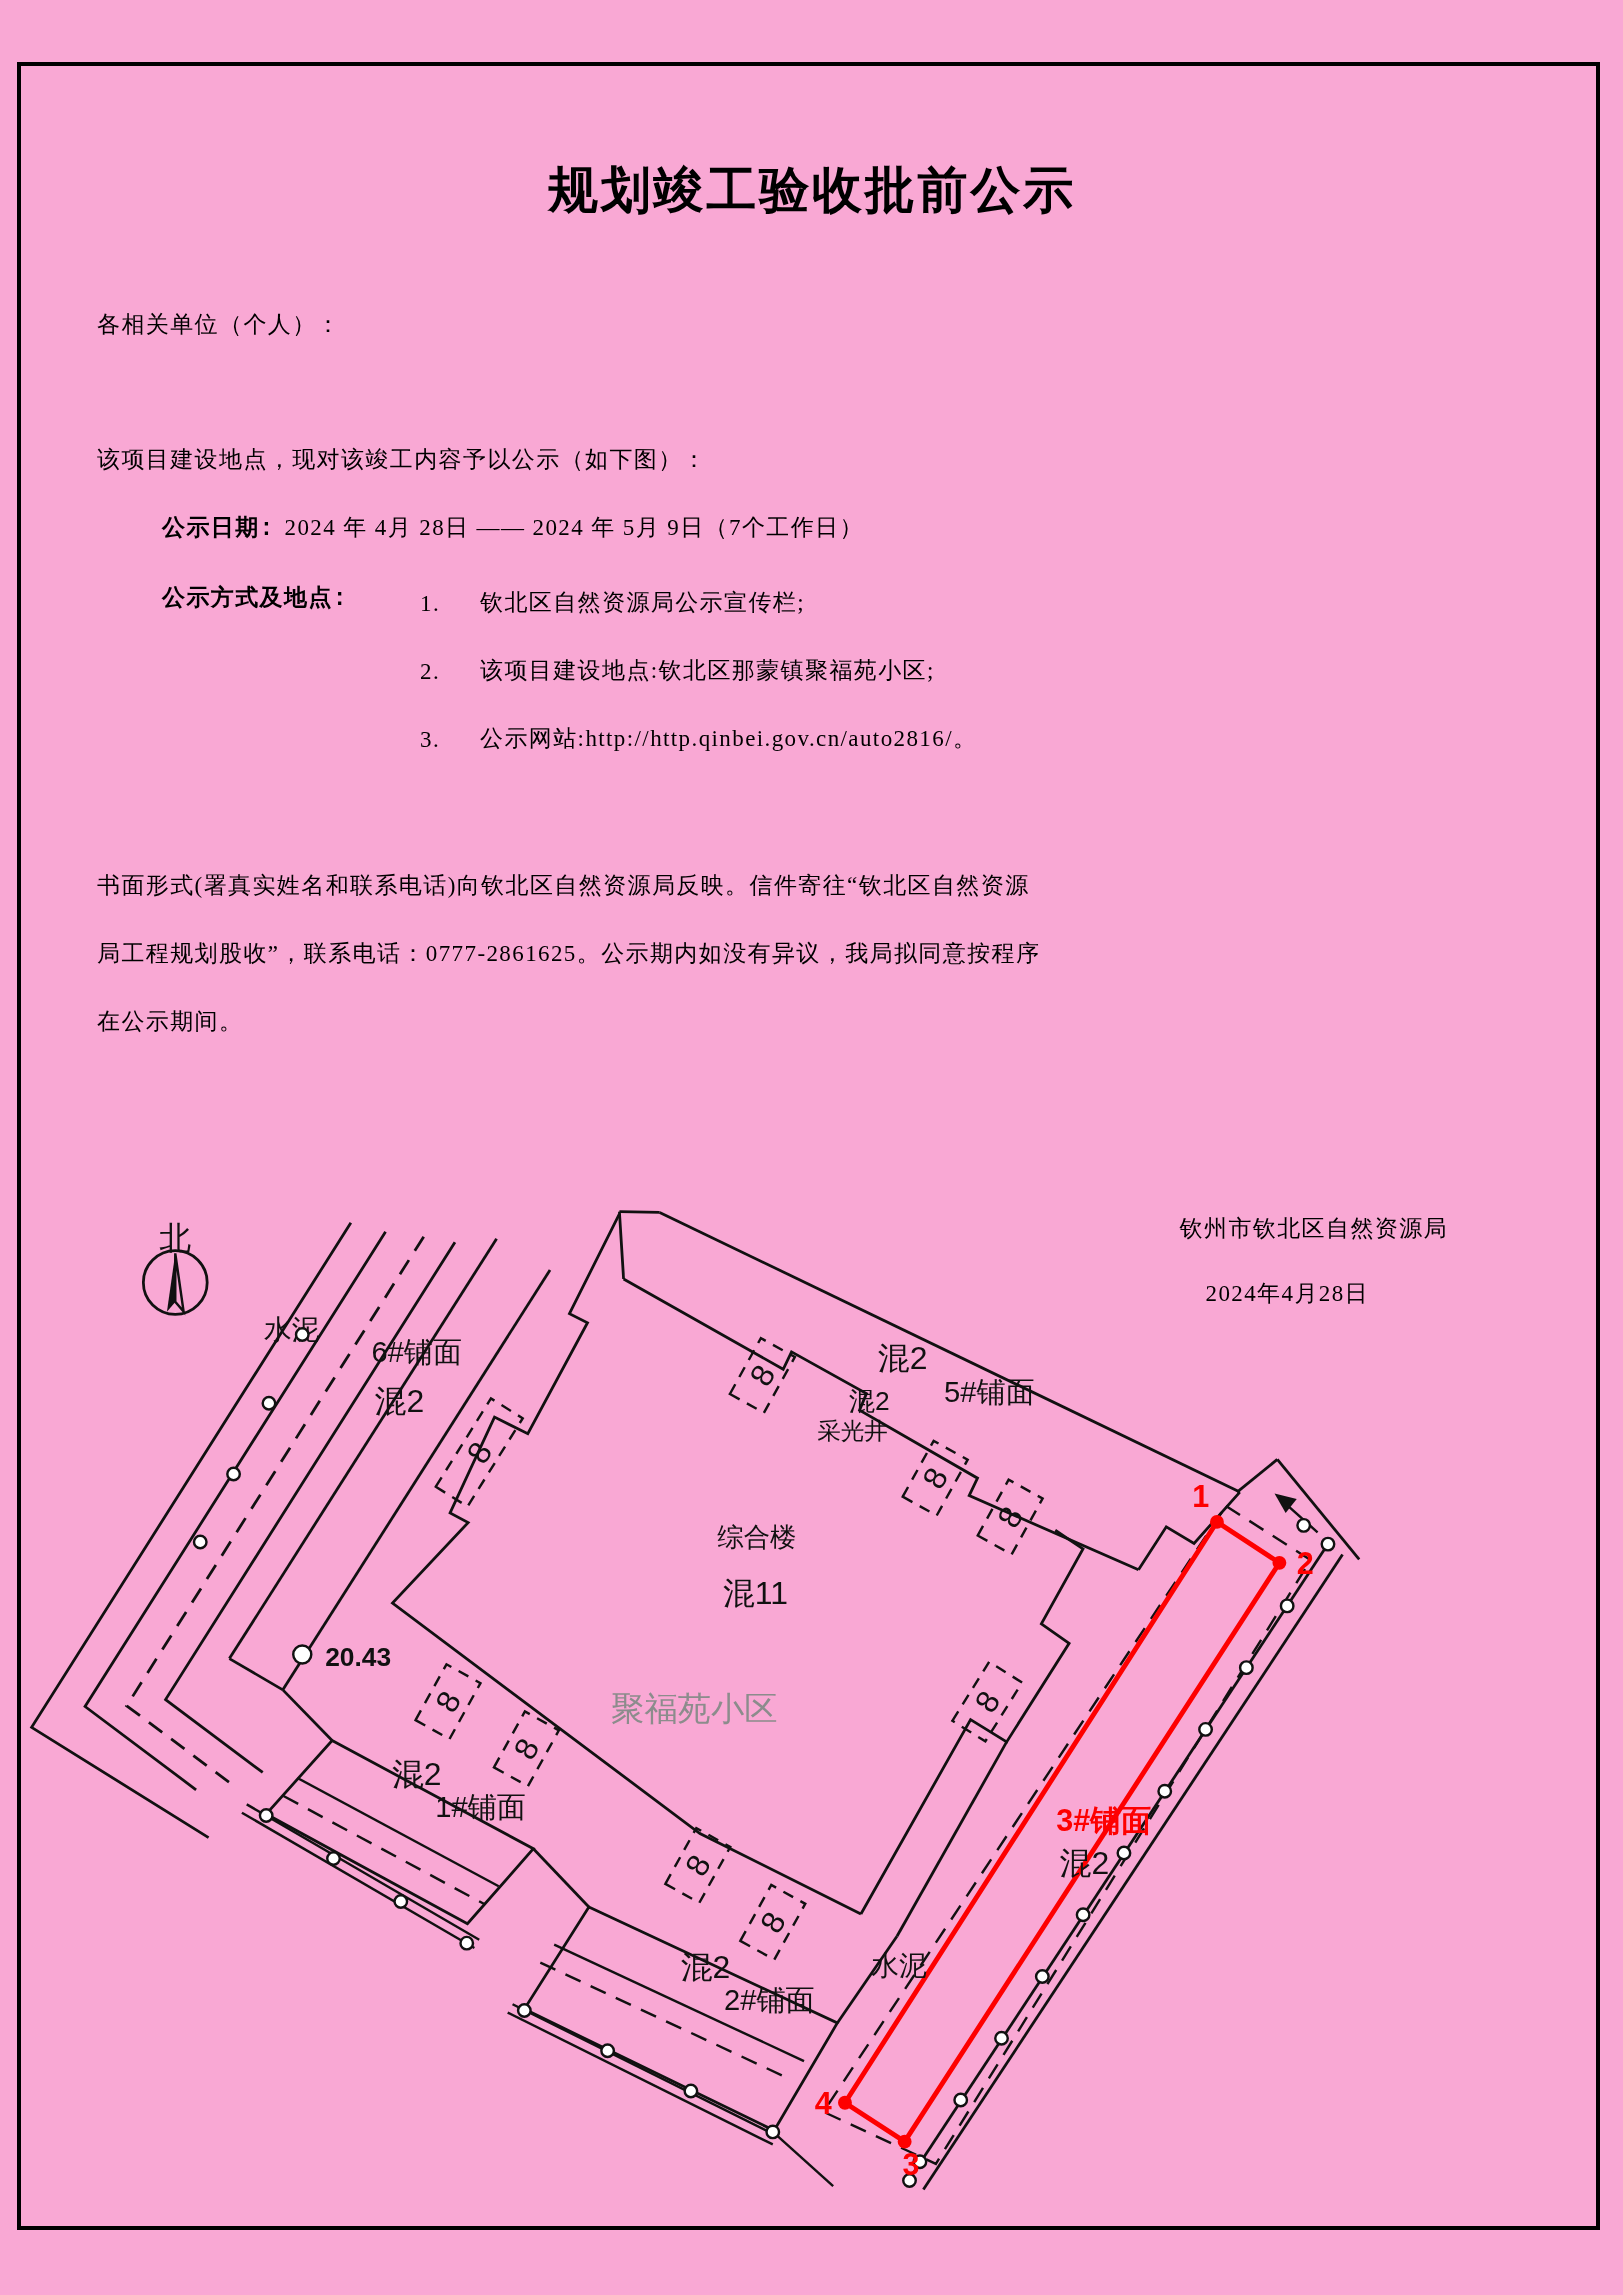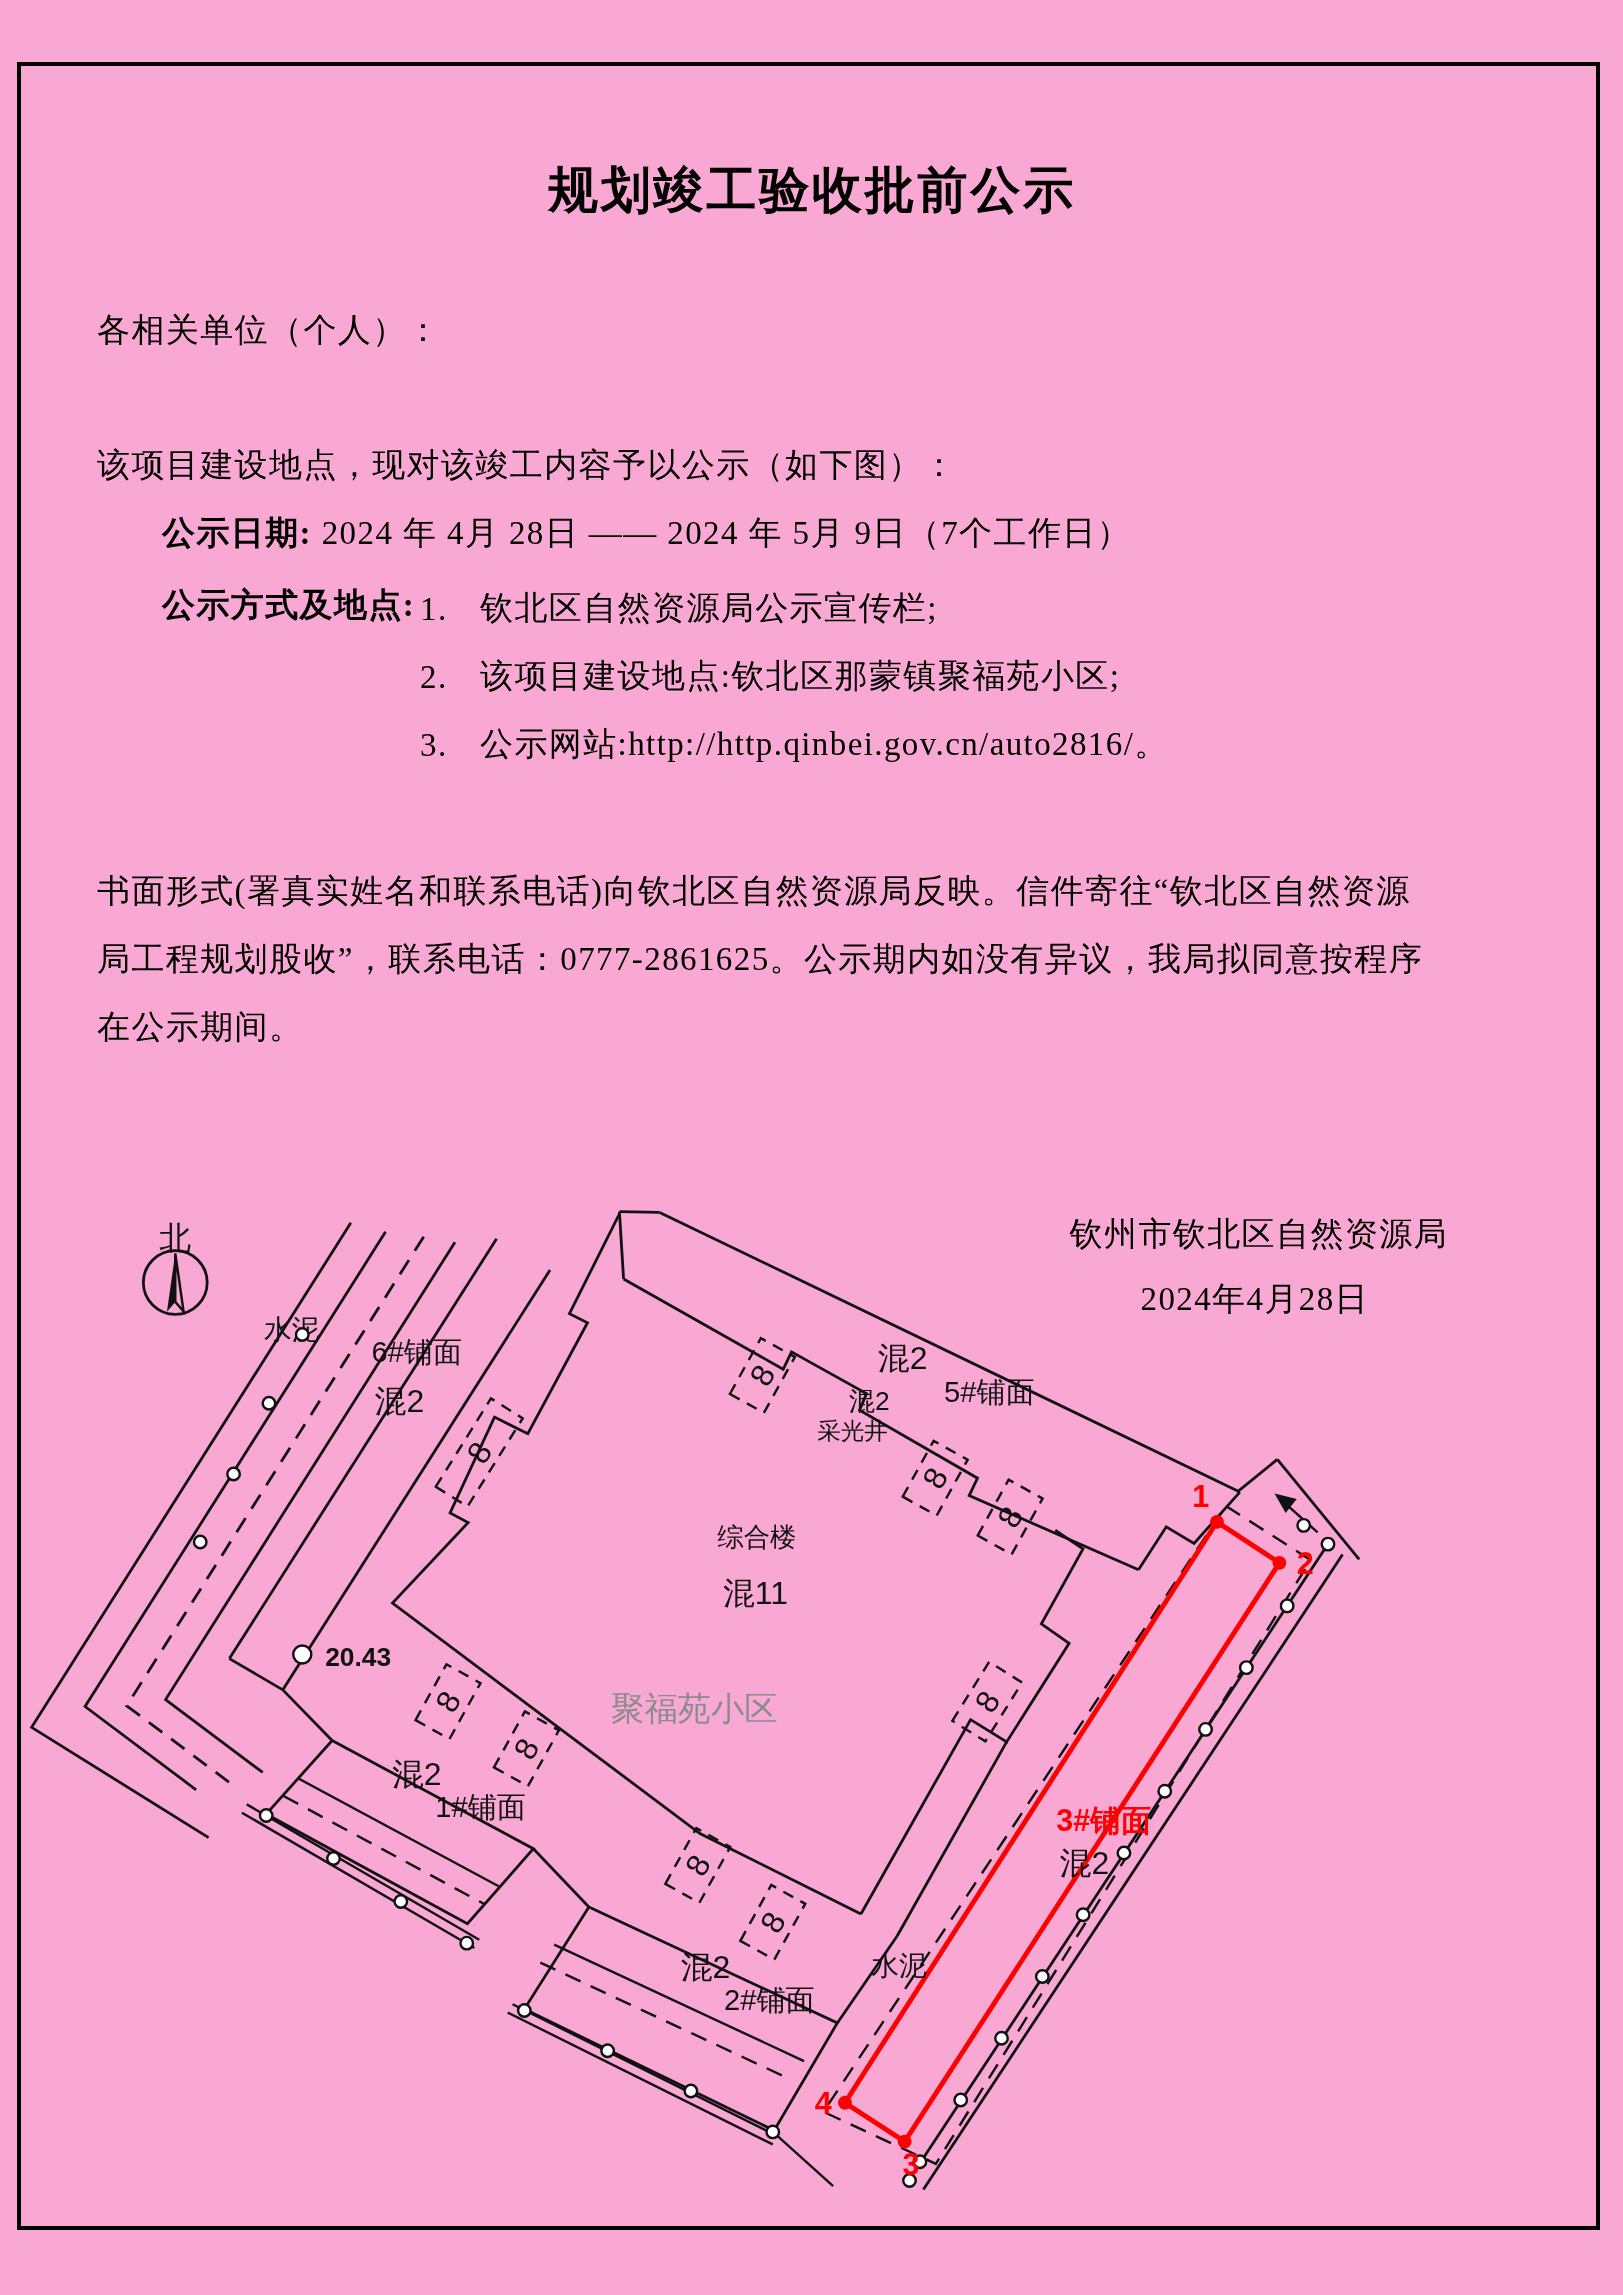--- a/index.html
+++ b/index.html
@@ -2,22 +2,22 @@
 <html style="font-size:11px"><head>
 <meta charset="utf-8">
 <style>
   html,body{margin:0;padding:0;background:#e8e8e8}
   .page{position:relative;width:1624px;height:2295px;background:#f9a8d4;color:#000;
         font-family:"Liberation Serif",serif;overflow:hidden}
   .frame{position:absolute;left:17.4px;top:62px;width:1583px;height:2168px;
          border:4.2px solid #000;box-sizing:border-box}
   .title{position:absolute;left:0;right:0;top:157px;margin:0;text-align:center;
          font-family:"Liberation Sans",sans-serif;font-weight:900;font-size:50px;letter-spacing:2.8px}
-  .t{position:absolute;font-size:33px;line-height:1.12;white-space:nowrap;letter-spacing:1.4px}
-  .b{font-family:Liberation Serif, serif;font-weight:700;letter-spacing:1.4px}
+  .t{position:absolute;font-size:23px;line-height:1.12;white-space:nowrap;letter-spacing:1.4px}
+  .b{font-family:Liberation Mono, monospace;font-weight:700;letter-spacing:1.4px}
   .b.inline{margin-right:9.7px}
   .plan{position:absolute;left:0;top:0;width:1624px;height:2295px}
   .ln{stroke:#111;stroke-width:4;fill:none;stroke-linecap:butt;stroke-linejoin:miter}
   .thin{stroke-width:3.5}
   .dsh{stroke-dasharray:24 16}
   .dsh2{stroke-dasharray:16 12}
   .red{stroke:#fe0000;stroke-width:7;fill:none}
   .node{fill:#fff;stroke:#111;stroke-width:3.5}
   svg text{font-family:"Liberation Sans",sans-serif}
 </style>

